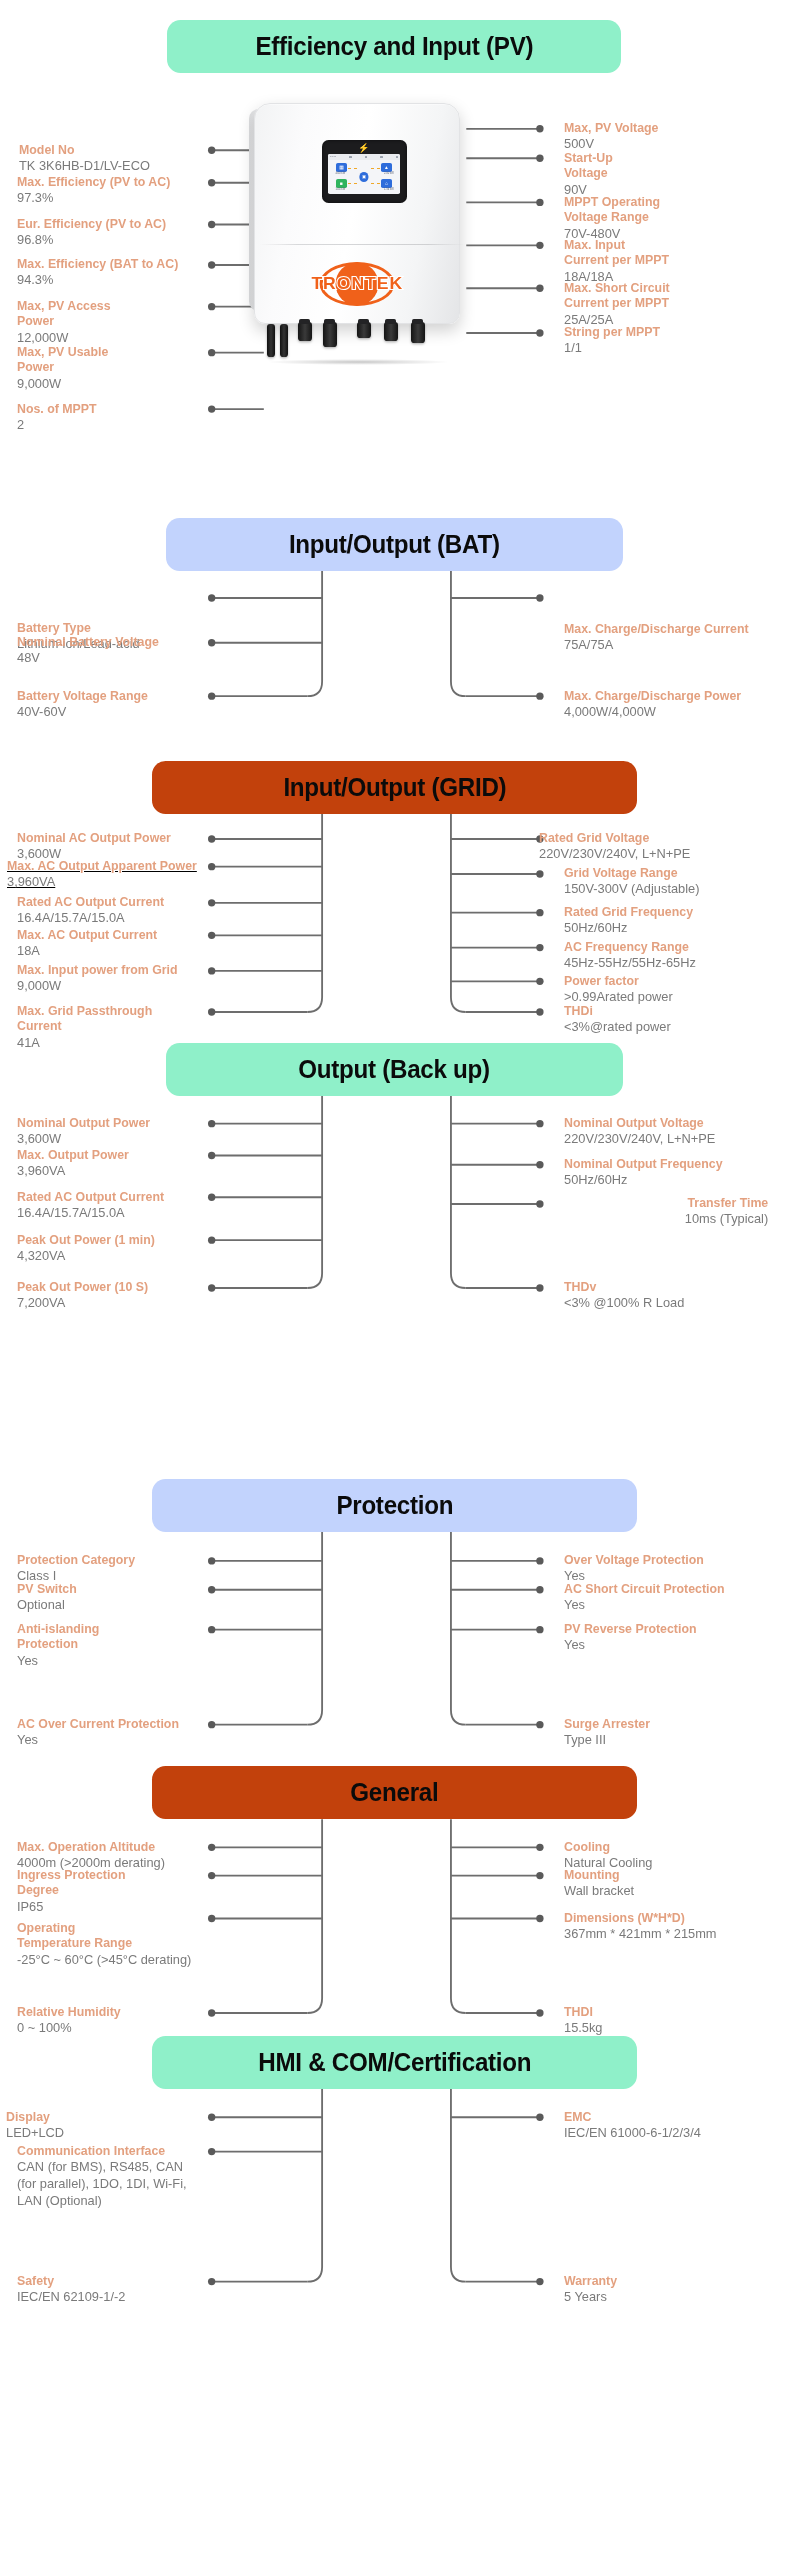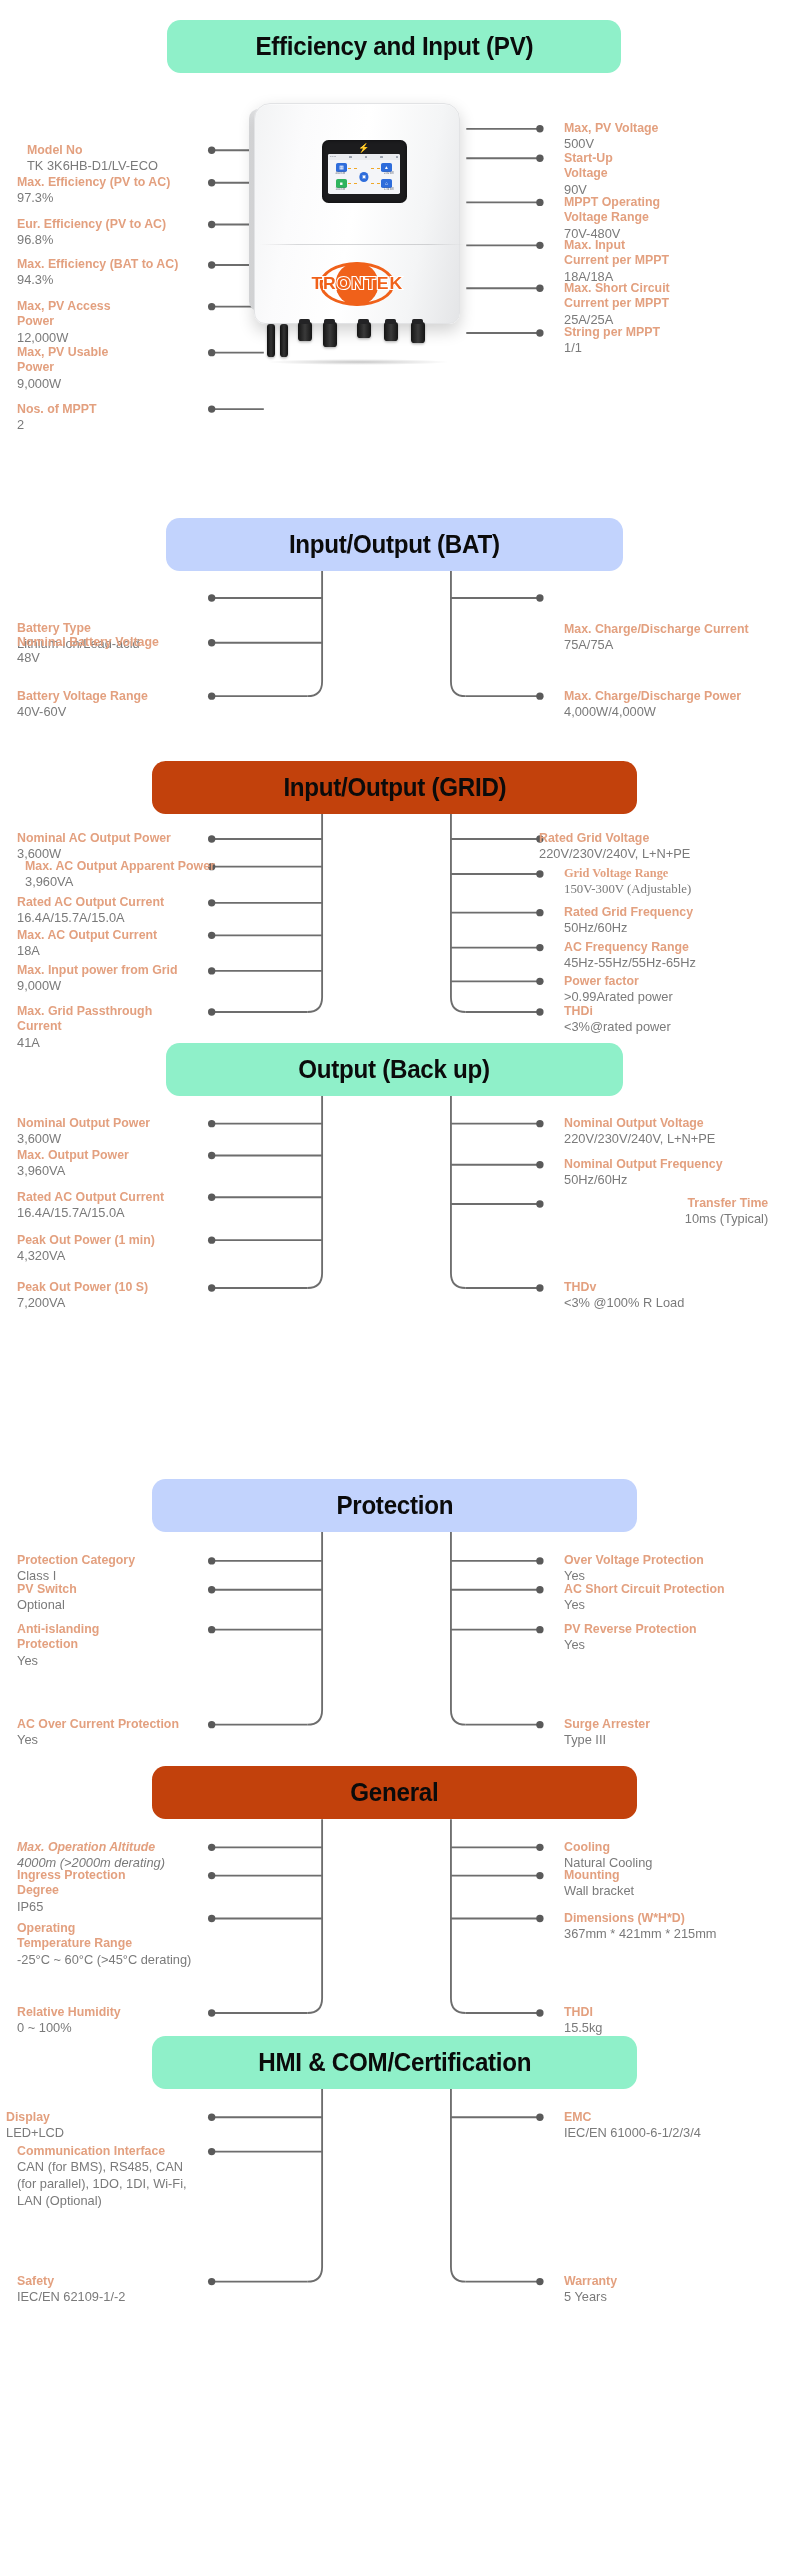--- a/index.html
+++ b/index.html
@@ -334,21 +334,21 @@
       <div class="cn gl" style="left:120px;top:1.2px;"></div>
       <div class="cn gl" style="left:147px;top:1.2px;height:21px;"></div>
     </div>
     <div class="inv-shadow"></div>
   </div>
 
   <div id="content">
       <div class="pill mint" style="left: 167px; top: 19.6px; width: 454px;">
         <span>Efficiency and Input (PV)</span>
       </div>
-      <div class="spec left" style="left: 27px; top: 142px; width: 202px;">
+      <div class="spec left" style="left: 19px; top: 142px; width: 202px;">
         <div class="lbl">Model No</div>
         <div class="val">TK 3K6HB-D1/LV-ECO</div>
       </div>
       <div class="spec left" style="left: 17px; top: 174px; width: 202px;">
         <div class="lbl">Max. Efficiency (PV to AC)</div>
         <div class="val">97.3%</div>
       </div>
       <div class="spec left" style="left: 17px; top: 216px; width: 202px;">
         <div class="lbl">Eur. Efficiency (PV to AC)</div>
         <div class="val">96.8%</div>
@@ -422,21 +422,21 @@
         <div class="lbl">Max. Charge/Discharge Power</div>
         <div class="val">4,000W/4,000W</div>
       </div>
       <div class="pill peach" style="left: 152px; top: 761px; width: 485px;">
         <span>Input/Output (GRID)</span>
       </div>
       <div class="spec left" style="left: 17px; top: 830px; width: 202px;">
         <div class="lbl">Nominal AC Output Power</div>
         <div class="val">3,600W</div>
       </div>
-      <div class="spec left" style="left: 25px; top: 858px; width: 202px;">
+      <div class="spec left" style="left: 7px; top: 858px; width: 202px; text-decoration: underline;">
         <div class="lbl">Max. AC Output Apparent Power</div>
         <div class="val">3,960VA</div>
       </div>
       <div class="spec left" style="left: 17px; top: 894px; width: 202px;">
         <div class="lbl">Rated AC Output Current</div>
         <div class="val">16.4A/15.7A/15.0A</div>
       </div>
       <div class="spec left" style="left: 17px; top: 927px; width: 202px;">
         <div class="lbl">Max. AC Output Current</div>
         <div class="val">18A</div>
@@ -447,21 +447,21 @@
       </div>
       <div class="spec left" style="left: 17px; top: 1003px; width: 202px;">
         <div class="lbl">Max. Grid Passthrough
 Current</div>
         <div class="val">41A</div>
       </div>
       <div class="spec right" style="left: 539px; top: 830px; width: 215px;">
         <div class="lbl">Rated Grid Voltage</div>
         <div class="val">220V/230V/240V, L+N+PE</div>
       </div>
-      <div class="spec right" style="left: 564px; top: 865px; width: 215px; font-family: Liberation Serif, serif;">
+      <div class="spec right" style="left: 564px; top: 865px; width: 215px;">
         <div class="lbl">Grid Voltage Range</div>
         <div class="val">150V-300V (Adjustable)</div>
       </div>
       <div class="spec right" style="left: 564px; top: 904px; width: 215px;">
         <div class="lbl">Rated Grid Frequency</div>
         <div class="val">50Hz/60Hz</div>
       </div>
       <div class="spec right" style="left: 564px; top: 939px; width: 215px;">
         <div class="lbl">AC Frequency Range</div>
         <div class="val">45Hz-55Hz/55Hz-65Hz</div>
@@ -545,21 +545,21 @@
         <div class="lbl">PV Reverse Protection</div>
         <div class="val">Yes</div>
       </div>
       <div class="spec right" style="left: 564px; top: 1716px; width: 215px;">
         <div class="lbl">Surge Arrester</div>
         <div class="val">Type III</div>
       </div>
       <div class="pill peach" style="left: 152px; top: 1766px; width: 485px;">
         <span>General</span>
       </div>
-      <div class="spec left" style="left: 17px; top: 1839px; width: 202px; font-style: italic;">
+      <div class="spec left" style="left: 17px; top: 1839px; width: 202px;">
         <div class="lbl">Max. Operation Altitude</div>
         <div class="val">4000m (&gt;2000m derating)</div>
       </div>
       <div class="spec left" style="left: 17px; top: 1867px; width: 202px;">
         <div class="lbl">Ingress Protection
 Degree</div>
         <div class="val">IP65</div>
       </div>
       <div class="spec left" style="left: 17px; top: 1910px; width: 202px; margin-top: 10px;">
         <div class="lbl">Operating

